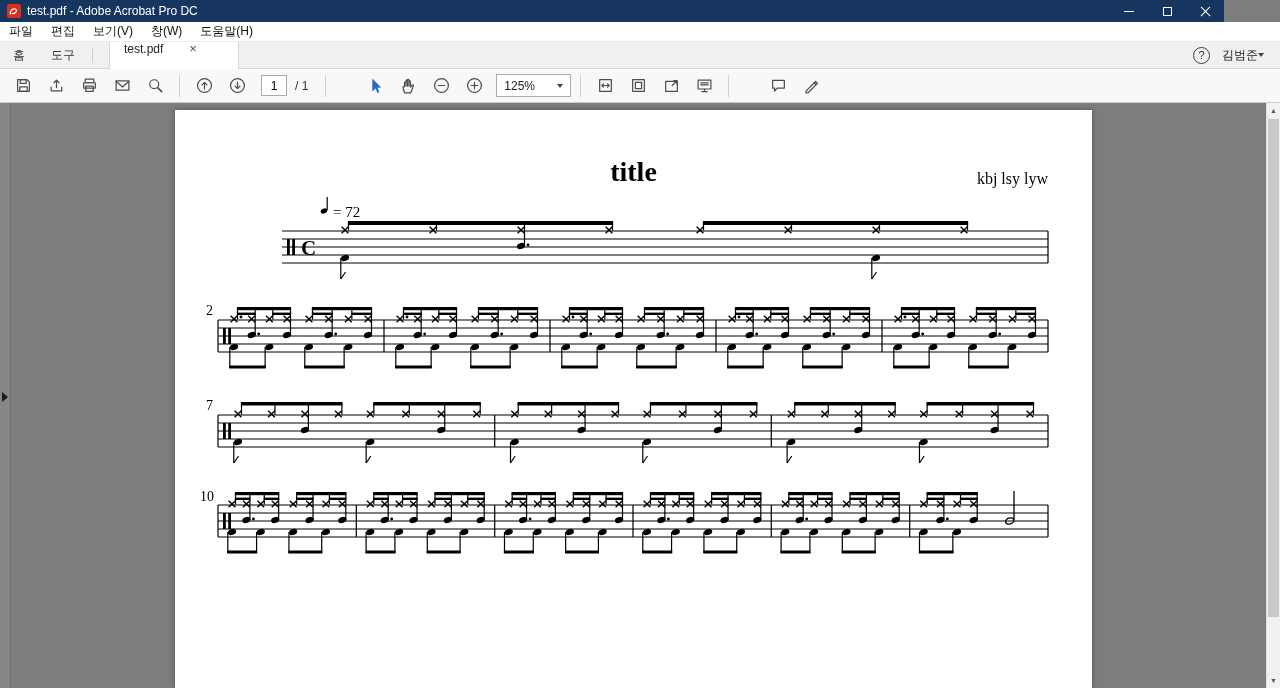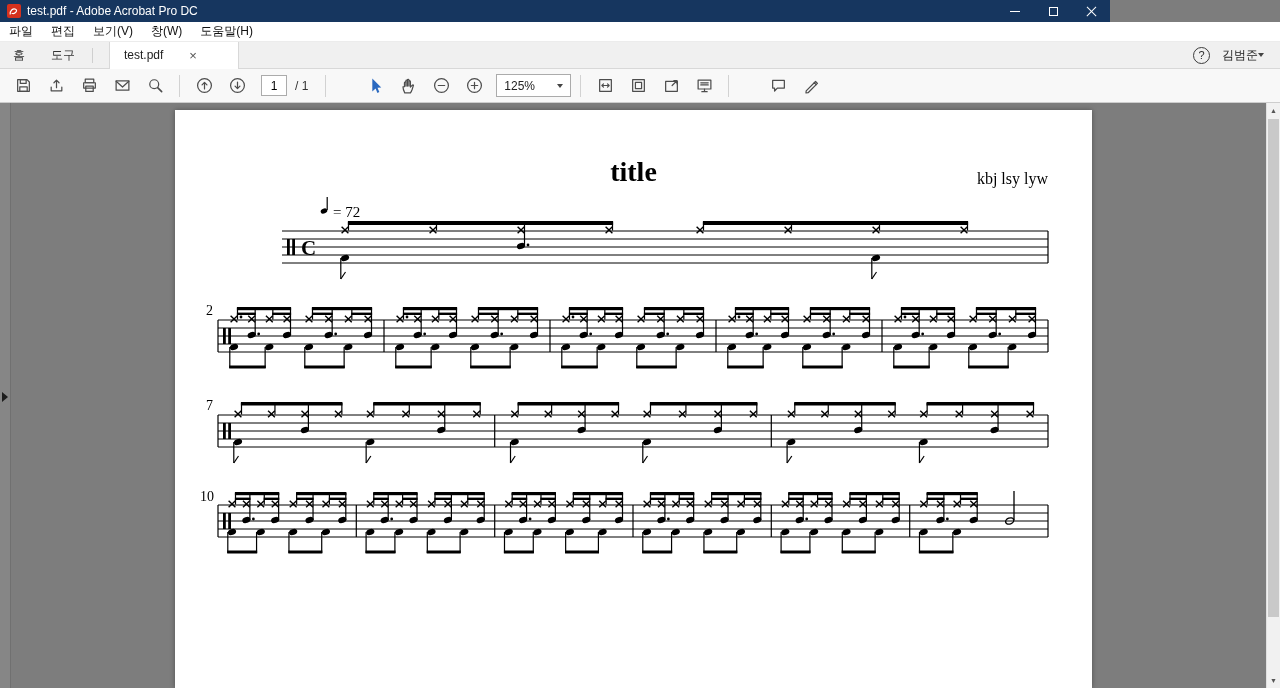--- a/index.html
+++ b/index.html
@@ -2,21 +2,21 @@
 <html><head>
 <meta charset="utf-8">
 <style>
   html,body{margin:0;padding:0;}
   body{
     width:1280px;height:688px;overflow:hidden;position:relative;
     font-family:"Liberation Sans", sans-serif;background:#7d7d7d;
     -webkit-font-smoothing:antialiased;
   }
   
-  .titlebar{position:absolute;top:0;left:0;width:1110px;height:22px;background:#16365f;
+  .titlebar{position:absolute;top:0;left:0;width:1224px;height:22px;background:#16365f;
     display:flex;align-items:center;color:#fff;}
   .app-icon{width:14px;height:14px;margin:0 6px 0 7px;flex:0 0 auto;}
   .titlebar-title{font-size:12px;line-height:22px;white-space:nowrap;}
   .win-buttons{margin-left:auto;display:flex;height:22px;}
   .win-btn{width:38px;height:22px;display:flex;align-items:center;justify-content:center;cursor:default;}
   .min-glyph{width:10px;height:1px;background:#fff;}
   .max-glyph{width:9px;height:9px;border:1px solid #fff;box-sizing:border-box;}
   .close-glyph{position:relative;width:11px;height:11px;}
   .close-glyph::before,.close-glyph::after{content:"";position:absolute;left:-1px;top:5px;width:13px;height:1.2px;background:#fff;}
   .close-glyph::before{transform:rotate(45deg);}
@@ -24,21 +24,21 @@
   
   .menubar{position:absolute;top:22px;left:0;width:1280px;height:20px;background:#ffffff;
     display:flex;align-items:center;font-size:12px;color:#111;border-bottom:1px solid #ececec;box-sizing:border-box;}
   .menu-item{padding:12px 9px;height:100%;display:flex;align-items:center;}
   
   .tabbar{position:absolute;top:42px;left:0;width:1280px;height:27px;background:#f0f0f0;
     display:flex;align-items:center;font-size:12px;color:#333;border-bottom:1px solid #d8d8d8;box-sizing:border-box;}
   .tab-btn{padding:0 13px;height:100%;display:flex;align-items:center;}
   .tab-sep{width:1px;height:15px;background:#cfcfcf;margin:0 4px;}
   .doc-tab{height:27px;margin-left:12px;background:#fff;border-left:1px solid #d8d8d8;border-right:1px solid #d8d8d8;
-    display:flex;align-items:center;gap:26px;padding:0 14px;min-width:100px;}
+    display:flex;gap:26px;padding:0 14px;min-width:100px;}
   .doc-tab-label{color:#222;}
   .tab-close{color:#555;font-size:13px;line-height:13px;}
   .tabbar-right{margin-left:auto;display:flex;align-items:center;gap:12px;padding-right:16px;}
   .help-circle{width:17px;height:17px;border:1.2px solid #3c3c3c;border-radius:50%;display:flex;
     align-items:center;justify-content:center;font-size:11px;color:#2e2e2e;box-sizing:border-box;}
   .user{display:flex;align-items:center;gap:0;font-size:12px;color:#222;}
   .caret{width:0;height:0;border-left:3.5px solid transparent;border-right:3.5px solid transparent;border-top:4px solid #444;}
   
   .toolbar{position:absolute;top:69px;left:0;width:1280px;height:34px;background:#f8f8f8;
     border-bottom:1px solid #cdcdcd;display:flex;align-items:center;padding-left:8px;box-sizing:border-box;gap:3px;}

